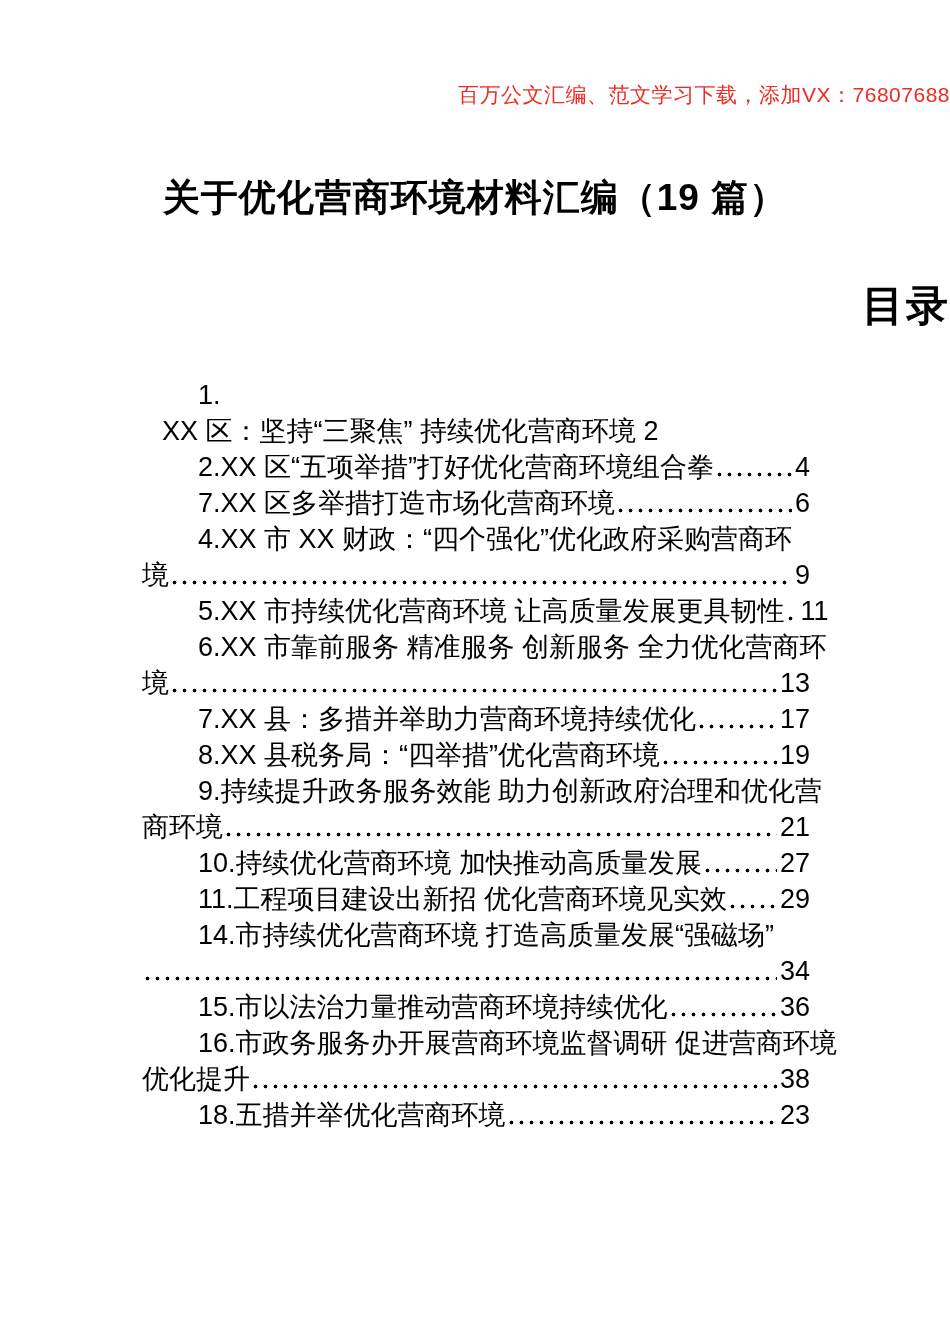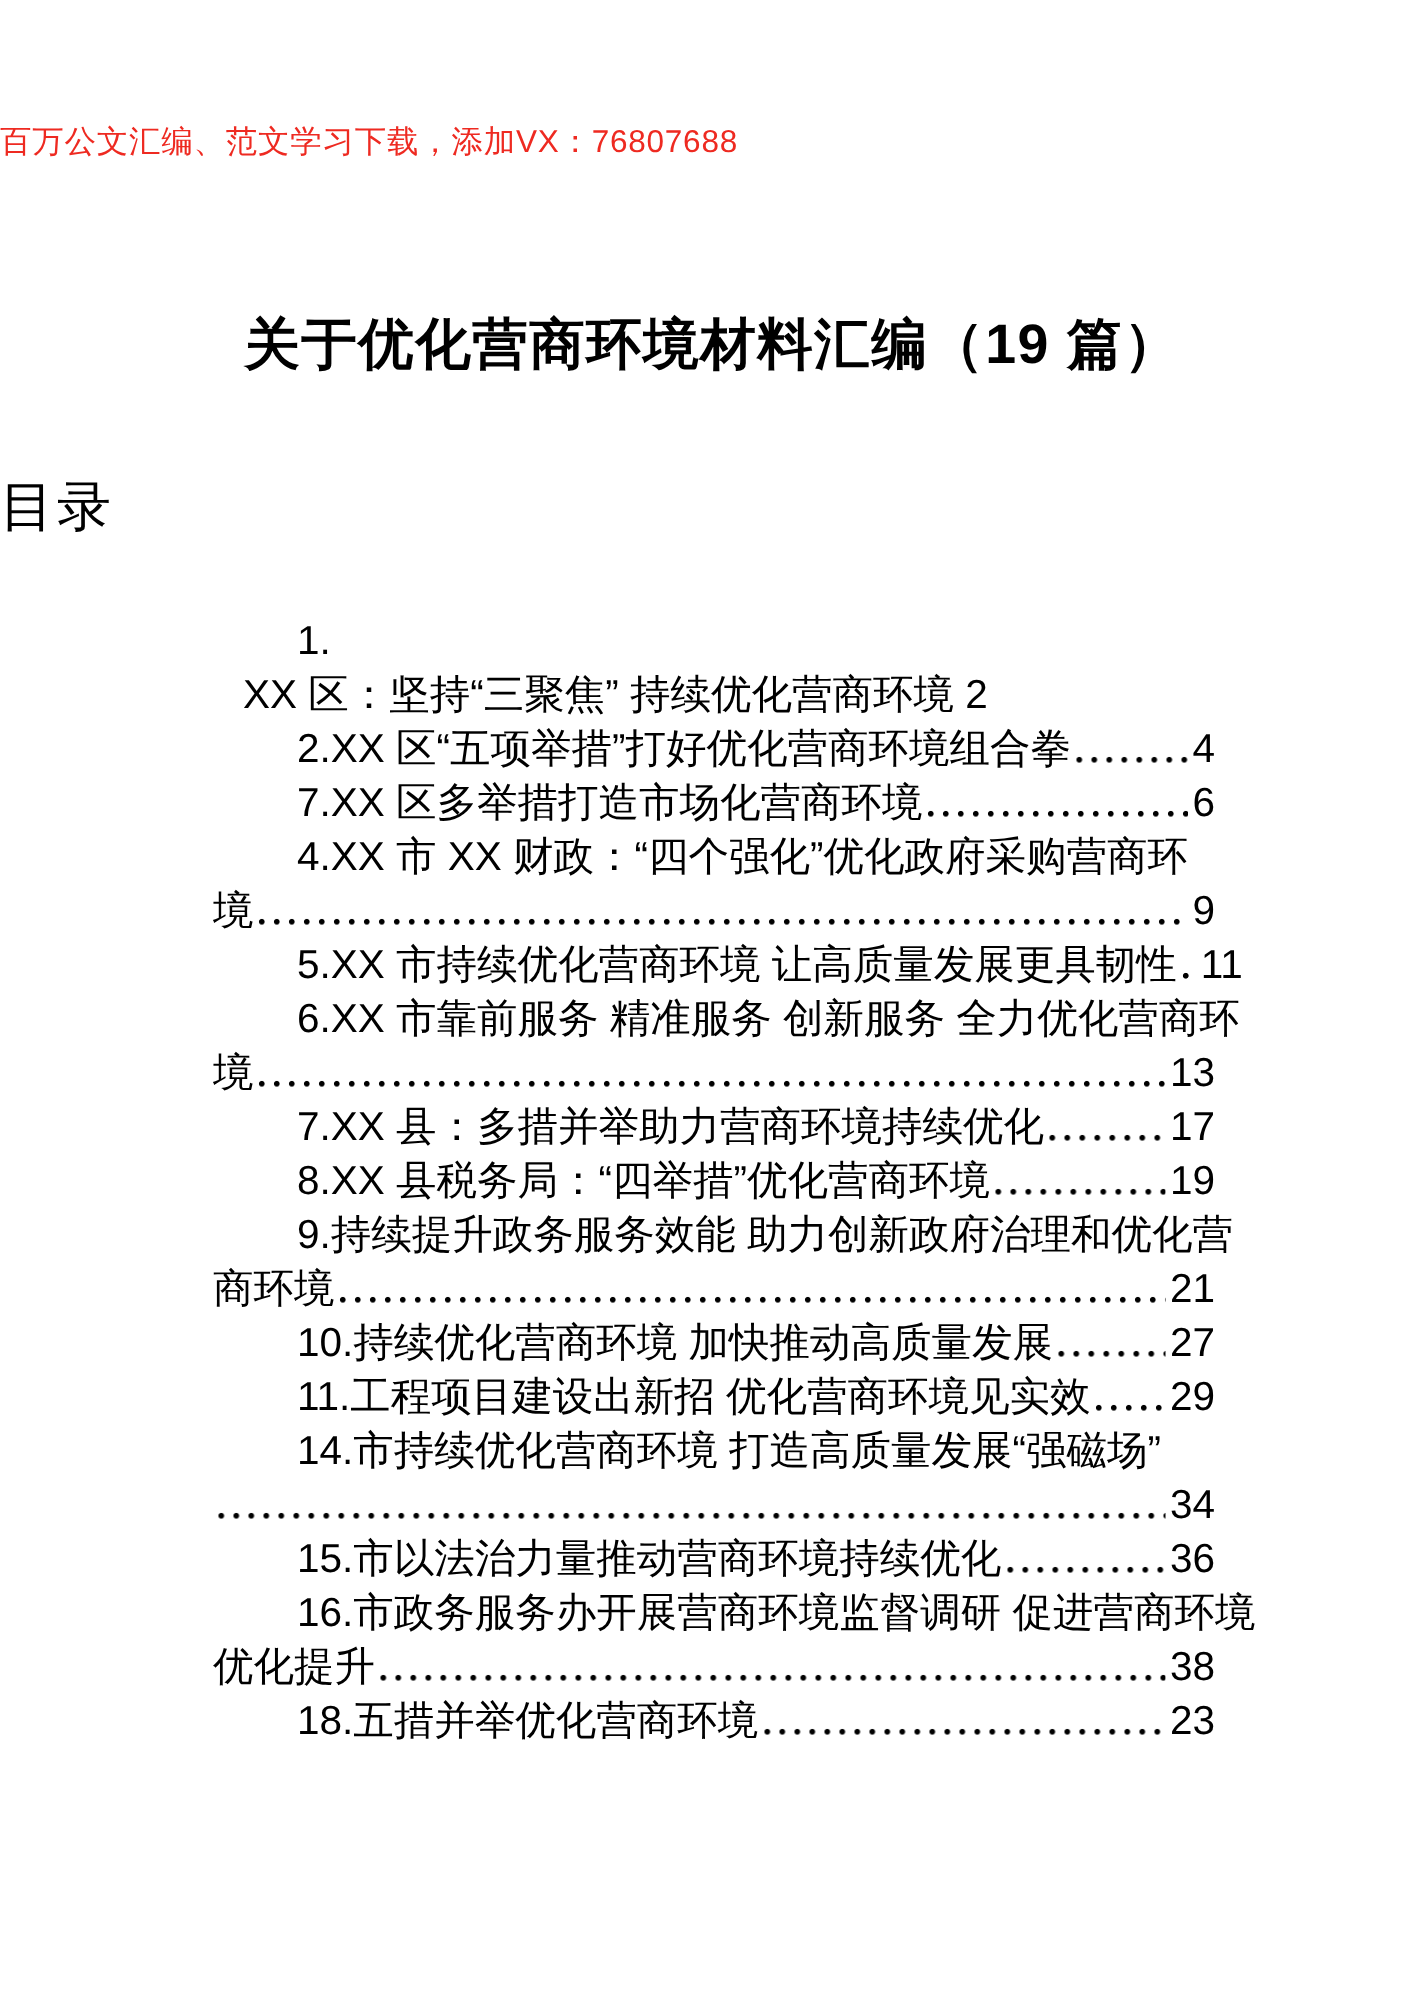--- a/index.html
+++ b/index.html
@@ -8,42 +8,42 @@
     width: 950px;
     height: 1344px;
     margin: 0 auto;
     background: #ffffff;
     color: #000000;
     font-family: "Liberation Sans", "DejaVu Sans", sans-serif;
     overflow: hidden;
   }
   .promo {
     padding-top: 84px;
-    text-align: left;
+    text-align: right;
     font-size: 21px;
     line-height: 22px;
     color: #ee2a21;
     letter-spacing: 0.5px;
     white-space: pre;
   }
   .doc-title {
-    margin: 104px 0 0 0;
+    margin: 72px 0 0 0;
     text-align: center;
     font-size: 37px;
     line-height: 40px;
     font-weight: 700;
     letter-spacing: 1px;
     white-space: pre;
   }
   .toc-heading {
     margin: 70px 0 0 0;
-    text-align: left;
-    font-size: 36px;
+    text-align: right;
+    font-size: 42px;
     line-height: 36px;
-    font-weight: 400;
+    font-weight: 700;
     letter-spacing: 2px;
   }
   .toc {
     margin: 53px 0 0 142px;
     width: 668px;
     font-size: 27px;
     line-height: 36px;
   }
   .toc-line {
     display: flex;

